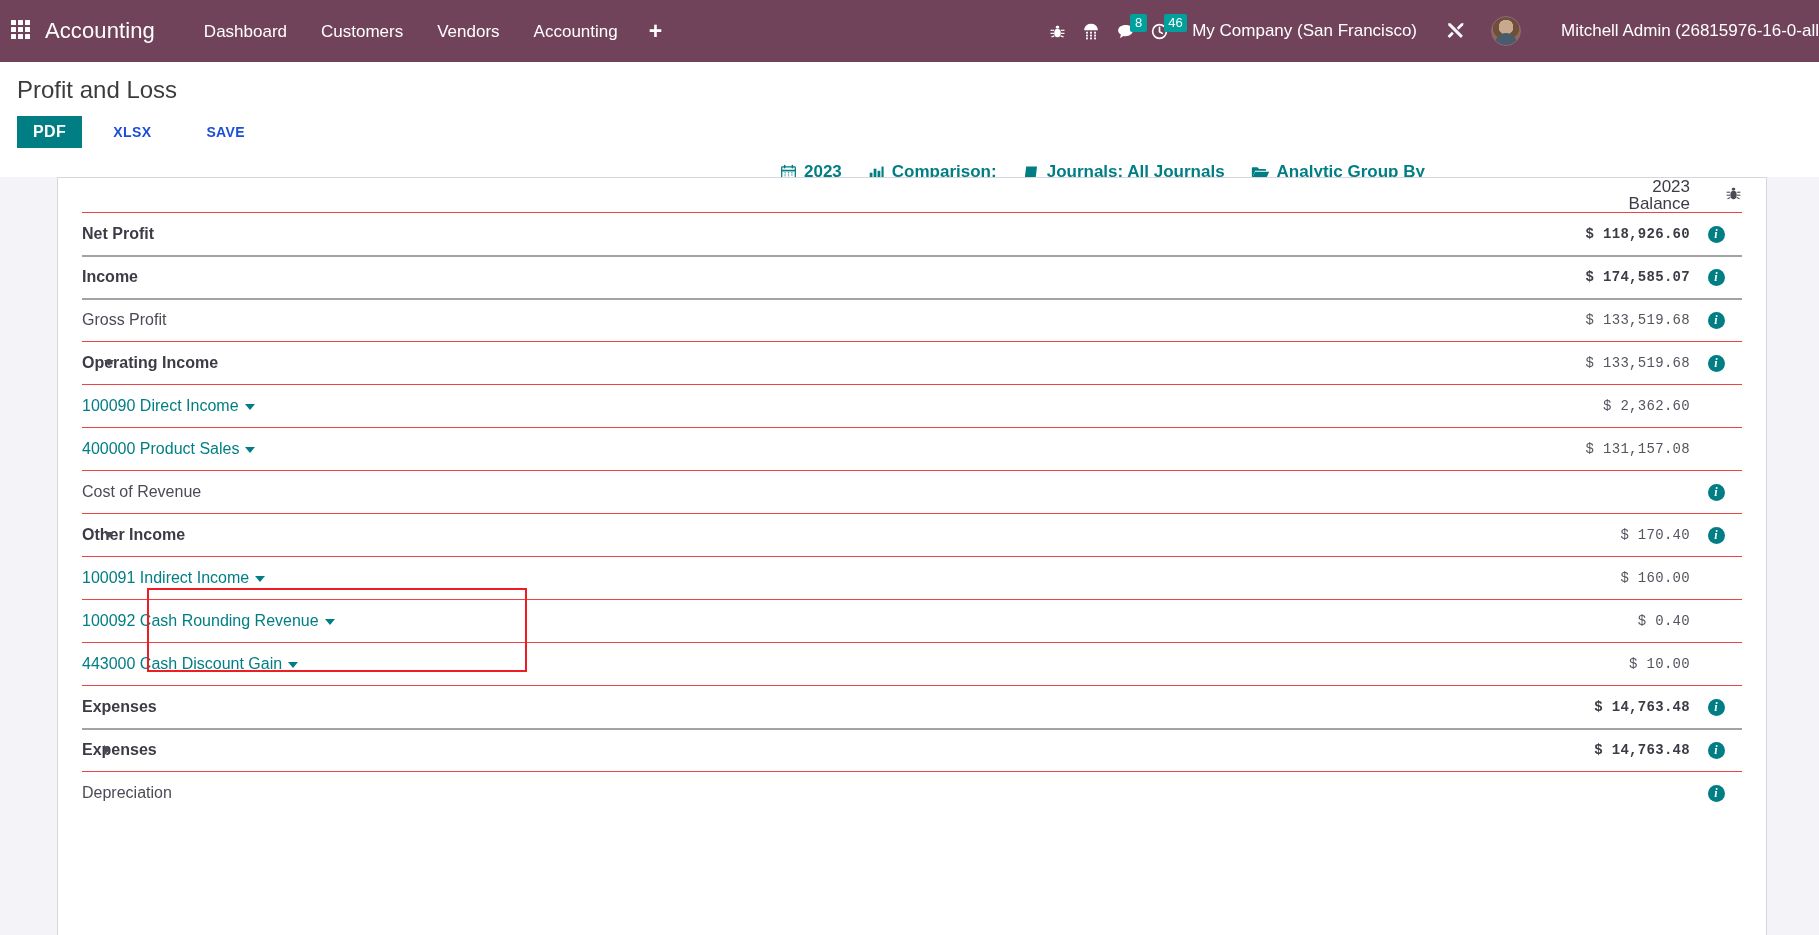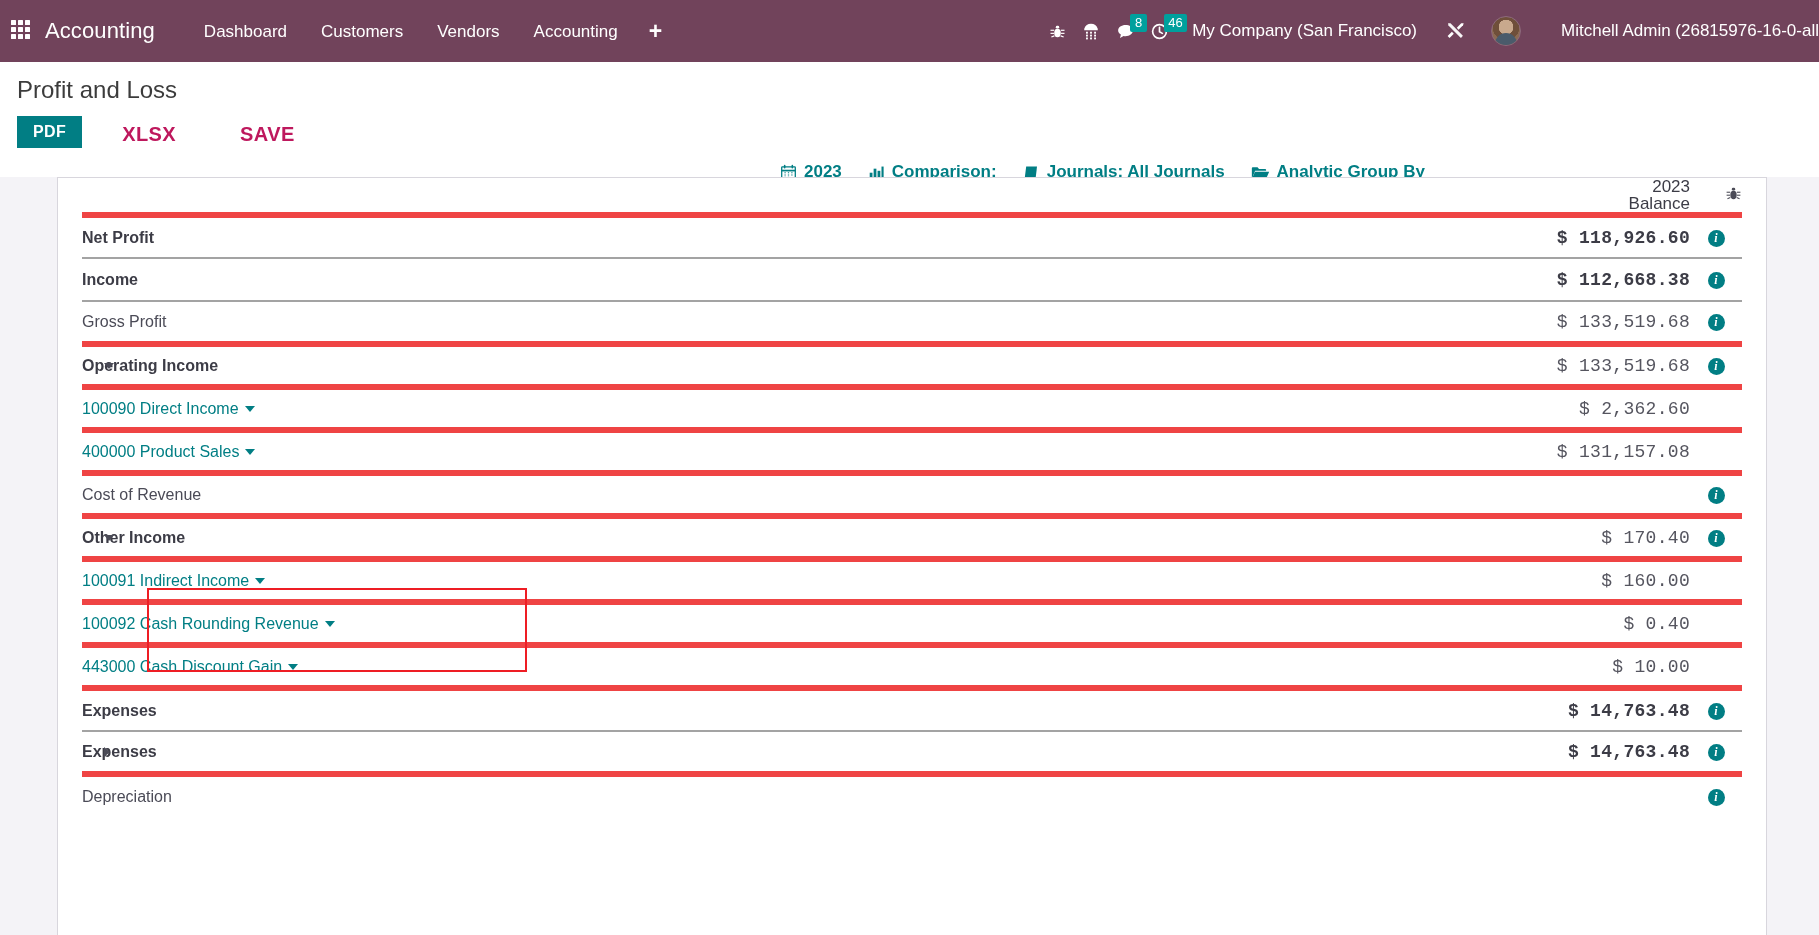--- a/index.html
+++ b/index.html
@@ -121,39 +121,39 @@
   .page-title {
     font-size: 24px;
     color: #3c3c3c;
     font-weight: 400;
     padding: 14px 0 0 17px;
     margin: 0;
     line-height: 1.15;
   }
   .btn-row {
     display: flex;
-    align-items: flex-start;
+    align-items: center;
     padding: 12px 0 0 17px;
-    gap: 16px;
+    gap: 7px;
   }
   .btn-pdf {
     background: #017e84;
     color: #ffffff;
     font-size: 16px;
     font-weight: bold;
     padding: 7px 16px;
     border: none;
     cursor: pointer;
     letter-spacing: .4px;
     font-family: "Liberation Sans", sans-serif;
   }
   .btn-plain {
     background: transparent;
-    color: #be185d;
-    font-size: 20px;
+    color: #1d4ed8;
+    font-size: 14px;
     font-weight: bold;
     padding: 7px 24px;
     border: none;
     cursor: pointer;
     letter-spacing: .4px;
     font-family: "Liberation Sans", sans-serif;
   }
 
   
   .filters {
@@ -226,21 +226,21 @@
     font-weight: normal;
     color: #3c3c46;
     font-size: 17px;
     padding: 0;
     line-height: 1.0;
   }
   .hdr-year { padding-top: 28px; padding-bottom: 6px; }
   .hdr-bal  { padding-bottom: 16px; }
   .hdr-bug  { text-align: center; vertical-align: middle; padding-top: 28px; }
 
-  tbody tr.rline > td { border-top: 6px solid #ef4444; height: 43px; vertical-align: middle; }
+  tbody tr.rline > td { border-top: 1px solid #ef4444; height: 43px; vertical-align: middle; }
   tbody tr.rline.thick > td { border-top: 2px solid #a3a3a3; }
 
   .cell-name {
     position: relative;
     padding-left: 0;
     white-space: nowrap;
   }
   .caret {
     position: absolute;
     left: 22px;
@@ -273,21 +273,21 @@
   }
   
   .i0 { padding-left: 35px; }
   .i1 { padding-left: 62px; }
   .i2 { padding-left: 90px; }
   .i3 { padding-left: 76px; }
 
   .cell-val {
     text-align: right;
     font-family: "Liberation Mono", "DejaVu Sans Mono", monospace;
-    font-size: 18px;
+    font-size: 14px;
     color: #55555f;
     letter-spacing: .3px;
     padding-right: 10px;
     white-space: nowrap;
   }
   .cell-val.b { font-weight: bold; color: #3c3c46; }
   .cell-info { text-align: center; }
   .info-dot {
     display: inline-block;
     width: 17px; height: 17px;
@@ -508,21 +508,21 @@
           <td class="cell-val b">$ 118,926.60</td>
           <td class="cell-info">
             <span class="info-dot">i</span>
           </td>
         </tr>
 
         <tr class="rline thick">
           <td class="cell-name i0">
             <span class="lbl b">Income</span>
           </td>
-          <td class="cell-val b">$ 112,668.38</td>
+          <td class="cell-val b">$ 174,585.07</td>
           <td class="cell-info">
             <span class="info-dot">i</span>
           </td>
         </tr>
 
         <tr class="rline thick">
           <td class="cell-name i1">
             <span class="lbl">Gross Profit</span>
           </td>
           <td class="cell-val">$ 133,519.68</td>

